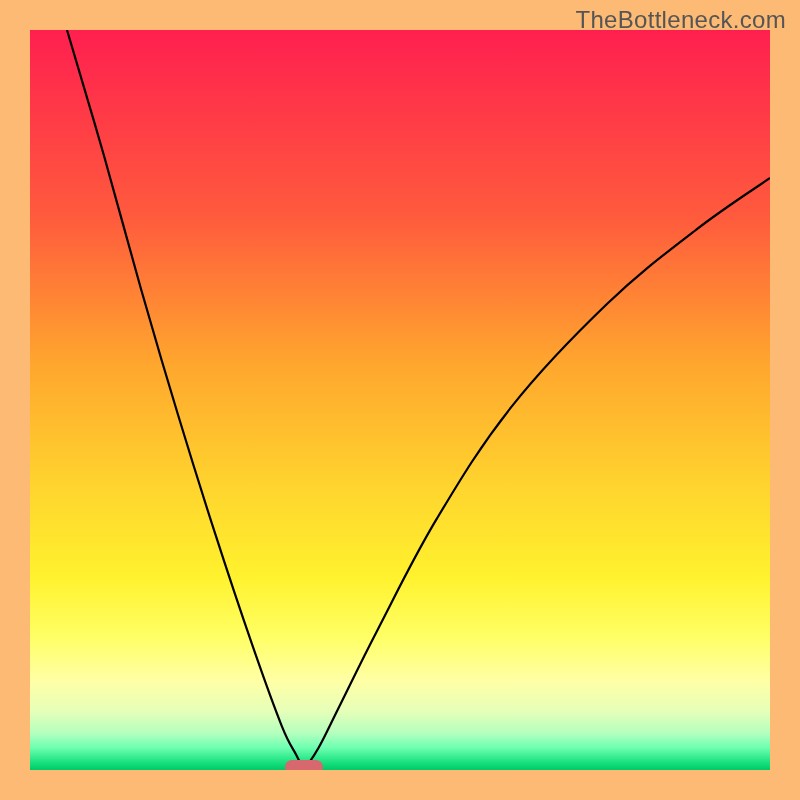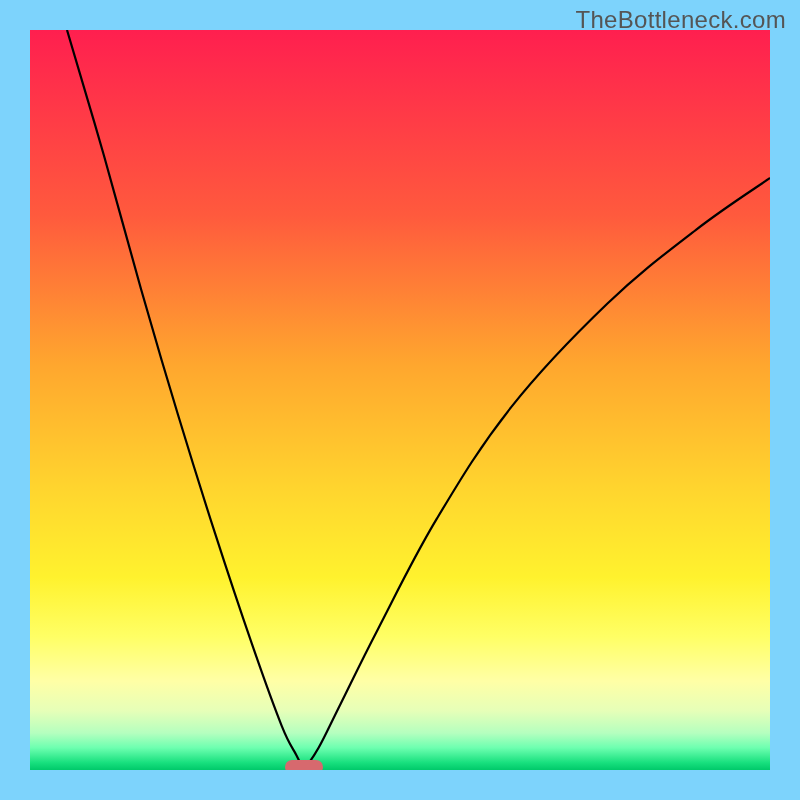--- a/index.html
+++ b/index.html
@@ -6,21 +6,21 @@
   body {
     width: 800px;
     height: 800px;
     font-family: Arial, Helvetica, sans-serif;
     overflow: hidden;
     position: relative;
   }
   .frame {
     position: absolute;
     inset: 0;
-    background: #7dd3fc;
+    background: #fdba74;
     text-align: center;
   }
   .plot {
     position: absolute;
     left: 30px;
     top: 30px;
     width: 740px;
     height: 740px;
     background: linear-gradient(
       to bottom,

